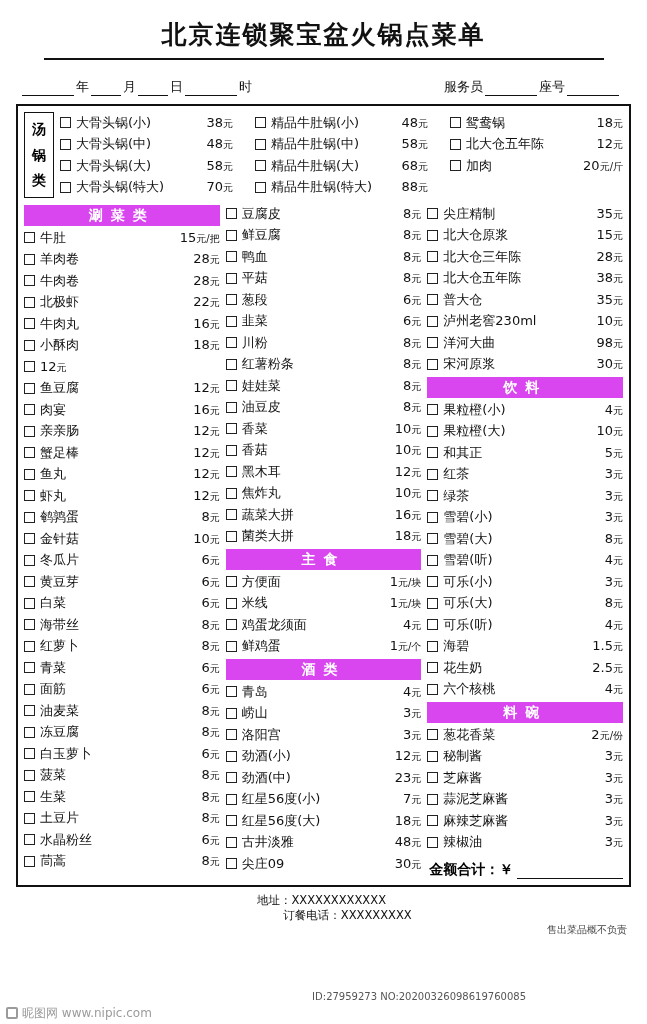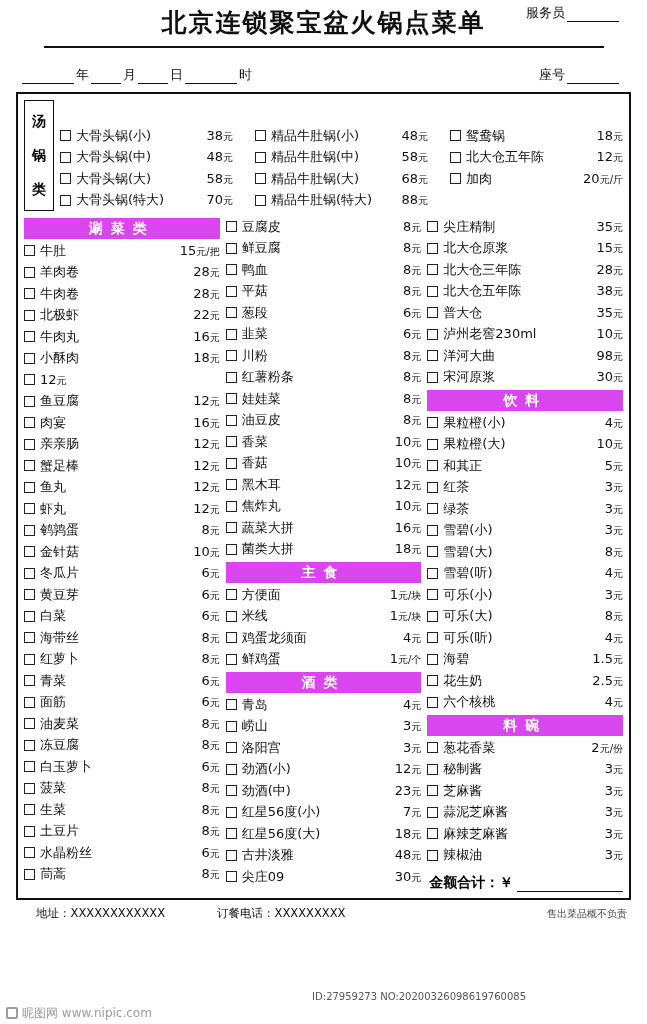--- a/index.html
+++ b/index.html
@@ -15,21 +15,21 @@
     position:absolute;
     left:0; top:0;
     width:647px; height:1024px;
     background:#ffffff;
   }
   .title {
     text-align:center;
     font-size:25px;
     font-weight:bold;
     letter-spacing:2px;
-    padding-top:6px;
+    padding-top:18px;
     color:#111;
   }
   .title-rule {
     width:560px;
     height:2px;
     background:#111;
     margin:7px auto 0 auto;
   }
   .info-row {
     display:flex;
@@ -37,21 +37,21 @@
     font-size:13px;
     color:#111;
     padding:12px 22px 0 22px;
     height:36px;
   }
   .info-left { display:flex; align-items:flex-end; }
   .u { border-bottom:1px solid #111; display:inline-block; }
   .ul-50 { width:52px; }
   .ul-34 { width:30px; }
   .lbl { padding:0 2px; }
-  .info-right { margin-left:auto; display:flex; align-items:flex-end; gap:44px; padding-right:6px;flex-direction:column;}
+  .info-right { margin-left:auto; display:flex; align-items:flex-end; padding-right:6px;}
   .info-right .cell { display:flex; align-items:flex-end; }
 
   .board {
     margin:8px 16px 0 16px;
     border:2px solid #111;
     padding:6px;
   }
   
   .soup {
     display:flex;
@@ -63,21 +63,21 @@
     margin-right:6px;
     font-size:14px;
     font-weight:bold;
     display:flex;
     flex-direction:column;
     align-items:center;
     justify-content:space-around;
     padding:4px 0;
     line-height:1.05;
   }
-  .cols3 { display:flex; flex:1; gap:22px;margin-top:25px; }
+  .cols3 { display:flex; flex:1; gap:22px; }
   .col { flex:1; }
   .row {
     display:flex;
     align-items:center;
     height:21.5px;
     font-size:13px;
     color:#111;
   }
   .cb {
     width:11px; height:11px;
@@ -116,22 +116,23 @@
     height:24px;
     margin-top:2px;
     padding-left:2px;
   }
   .total .line { flex:1; border-bottom:1px solid #111; margin-left:4px; height:14px;}
 
   .footer {
     display:flex;
     font-size:11.5px;
     color:#111;
-    padding:6px 20px 0 36px;
+    padding:6px 20px 0 16px;
     align-items:center;
+    flex-direction:column;
   }
   .footer .addr { }
   .footer .tel { margin-left:52px; }
   .idbar {
     position:absolute;
     left:0; bottom:22px;
     width:537px;
     text-align:right;
     font-size:10px;
     color:#555;

